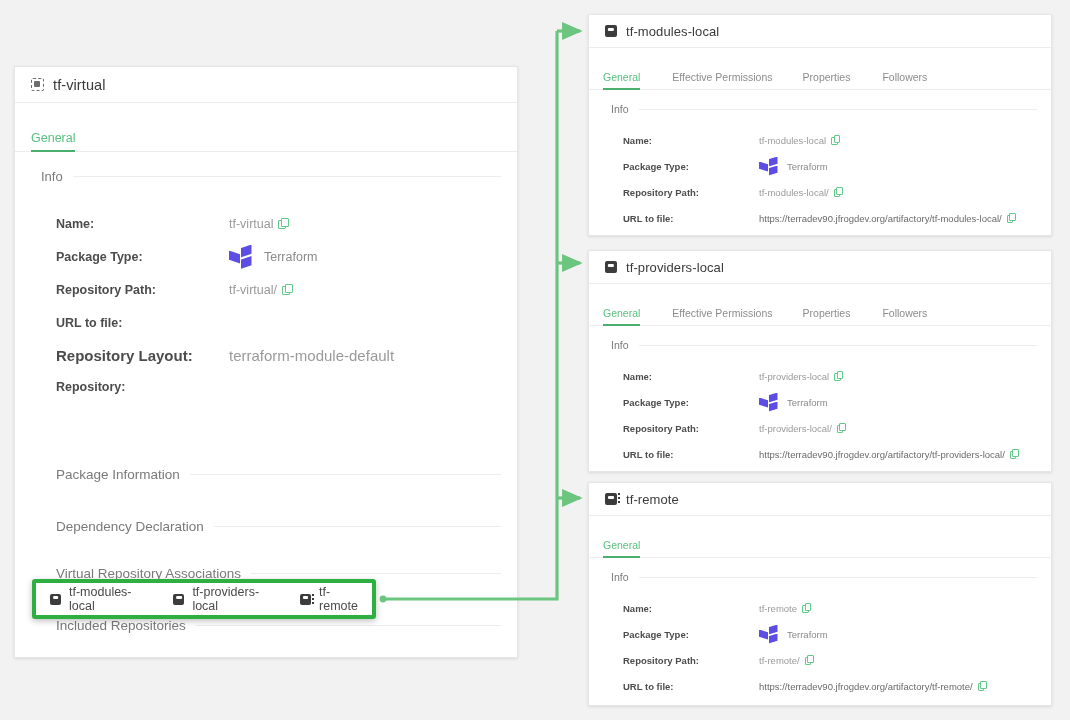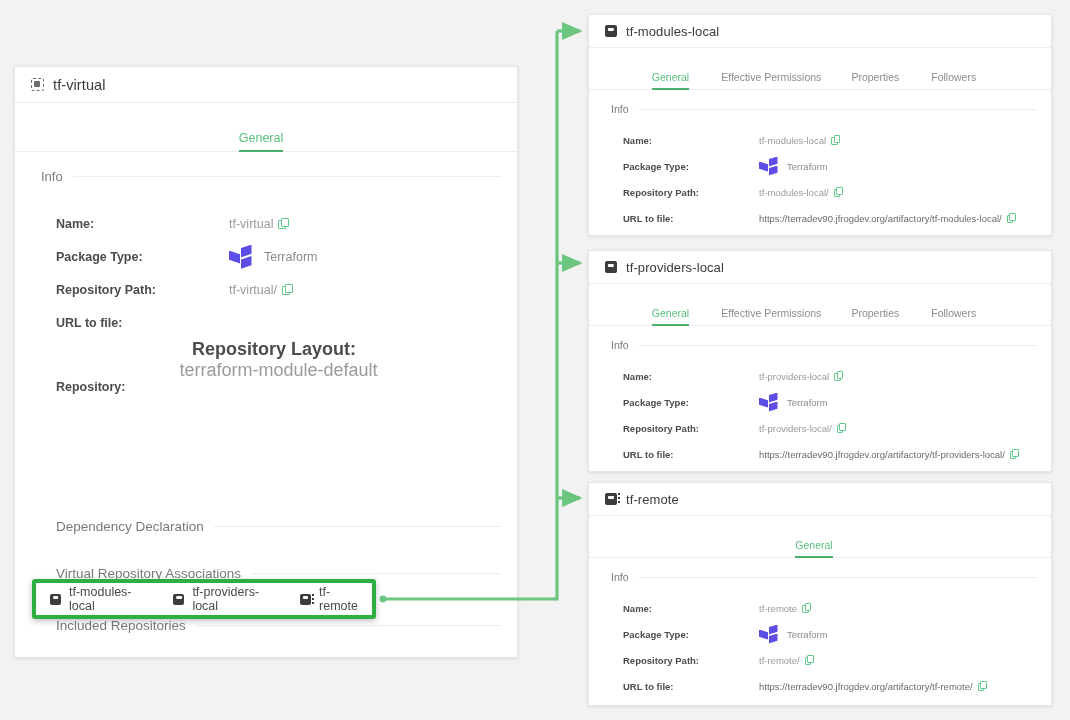--- a/index.html
+++ b/index.html
@@ -66,21 +66,20 @@
   .ico-virtual::before {
     content:""; position:absolute; left:2px; top:2px;
     width:6px; height:6px; background:#6d6d6d; border-radius:1px;
   }
 
   
   .tabs {
     display:flex; align-items:flex-end;
     border-bottom: 1px solid #ededed;
     padding-left: 16px;
-    justify-content: center;
   }
   .tab {
     position:relative;
     color:#8c8c8c;
     padding: 0 0 6px 0;
     margin-right: 26px;
     white-space: nowrap;
     cursor: pointer;
   }
   .tab.active { color: #58c07e; }
@@ -185,31 +184,35 @@
               <i class="b"></i>
               <i class="f"></i>
             </span>
         </span>
       </div>
 
       <div class="row" style="height:33px; font-size:12.5px;">
         <span class="lbl" style="width:173px;">URL to file:</span>
       </div>
 
-      <div class="row" style="height:33px; font-size:18px;flex-direction:column;">
+      <div class="row" style="height:33px; font-size:15px;">
         <span class="lbl" style="width:173px;">Repository Layout:</span>
         <span class="val">terraform-module-default</span>
       </div>
 
       <div class="row" style="height:30px; font-size:12.5px;">
         <span class="lbl" style="width:173px;">Repository:</span>
         <span class="val"></span>
       </div>
     </div>
 
+    <div class="sect" style="position:absolute; left:41px; right:16px; top:400px; font-size:13.5px;">
+      <span>Package Information</span>
+      <span class="rule"></span>
+    </div>
 
     <div class="sect" style="position:absolute; left:41px; right:16px; top:499px; font-size:13.5px;">
       <span>Virtual Repository Associations</span>
       <span class="rule"></span>
     </div>
 
     <div class="sect" style="position:absolute; left:41px; right:16px; top:452px; font-size:13.5px;">
       <span>Dependency Declaration</span>
       <span class="rule"></span>
     </div>

